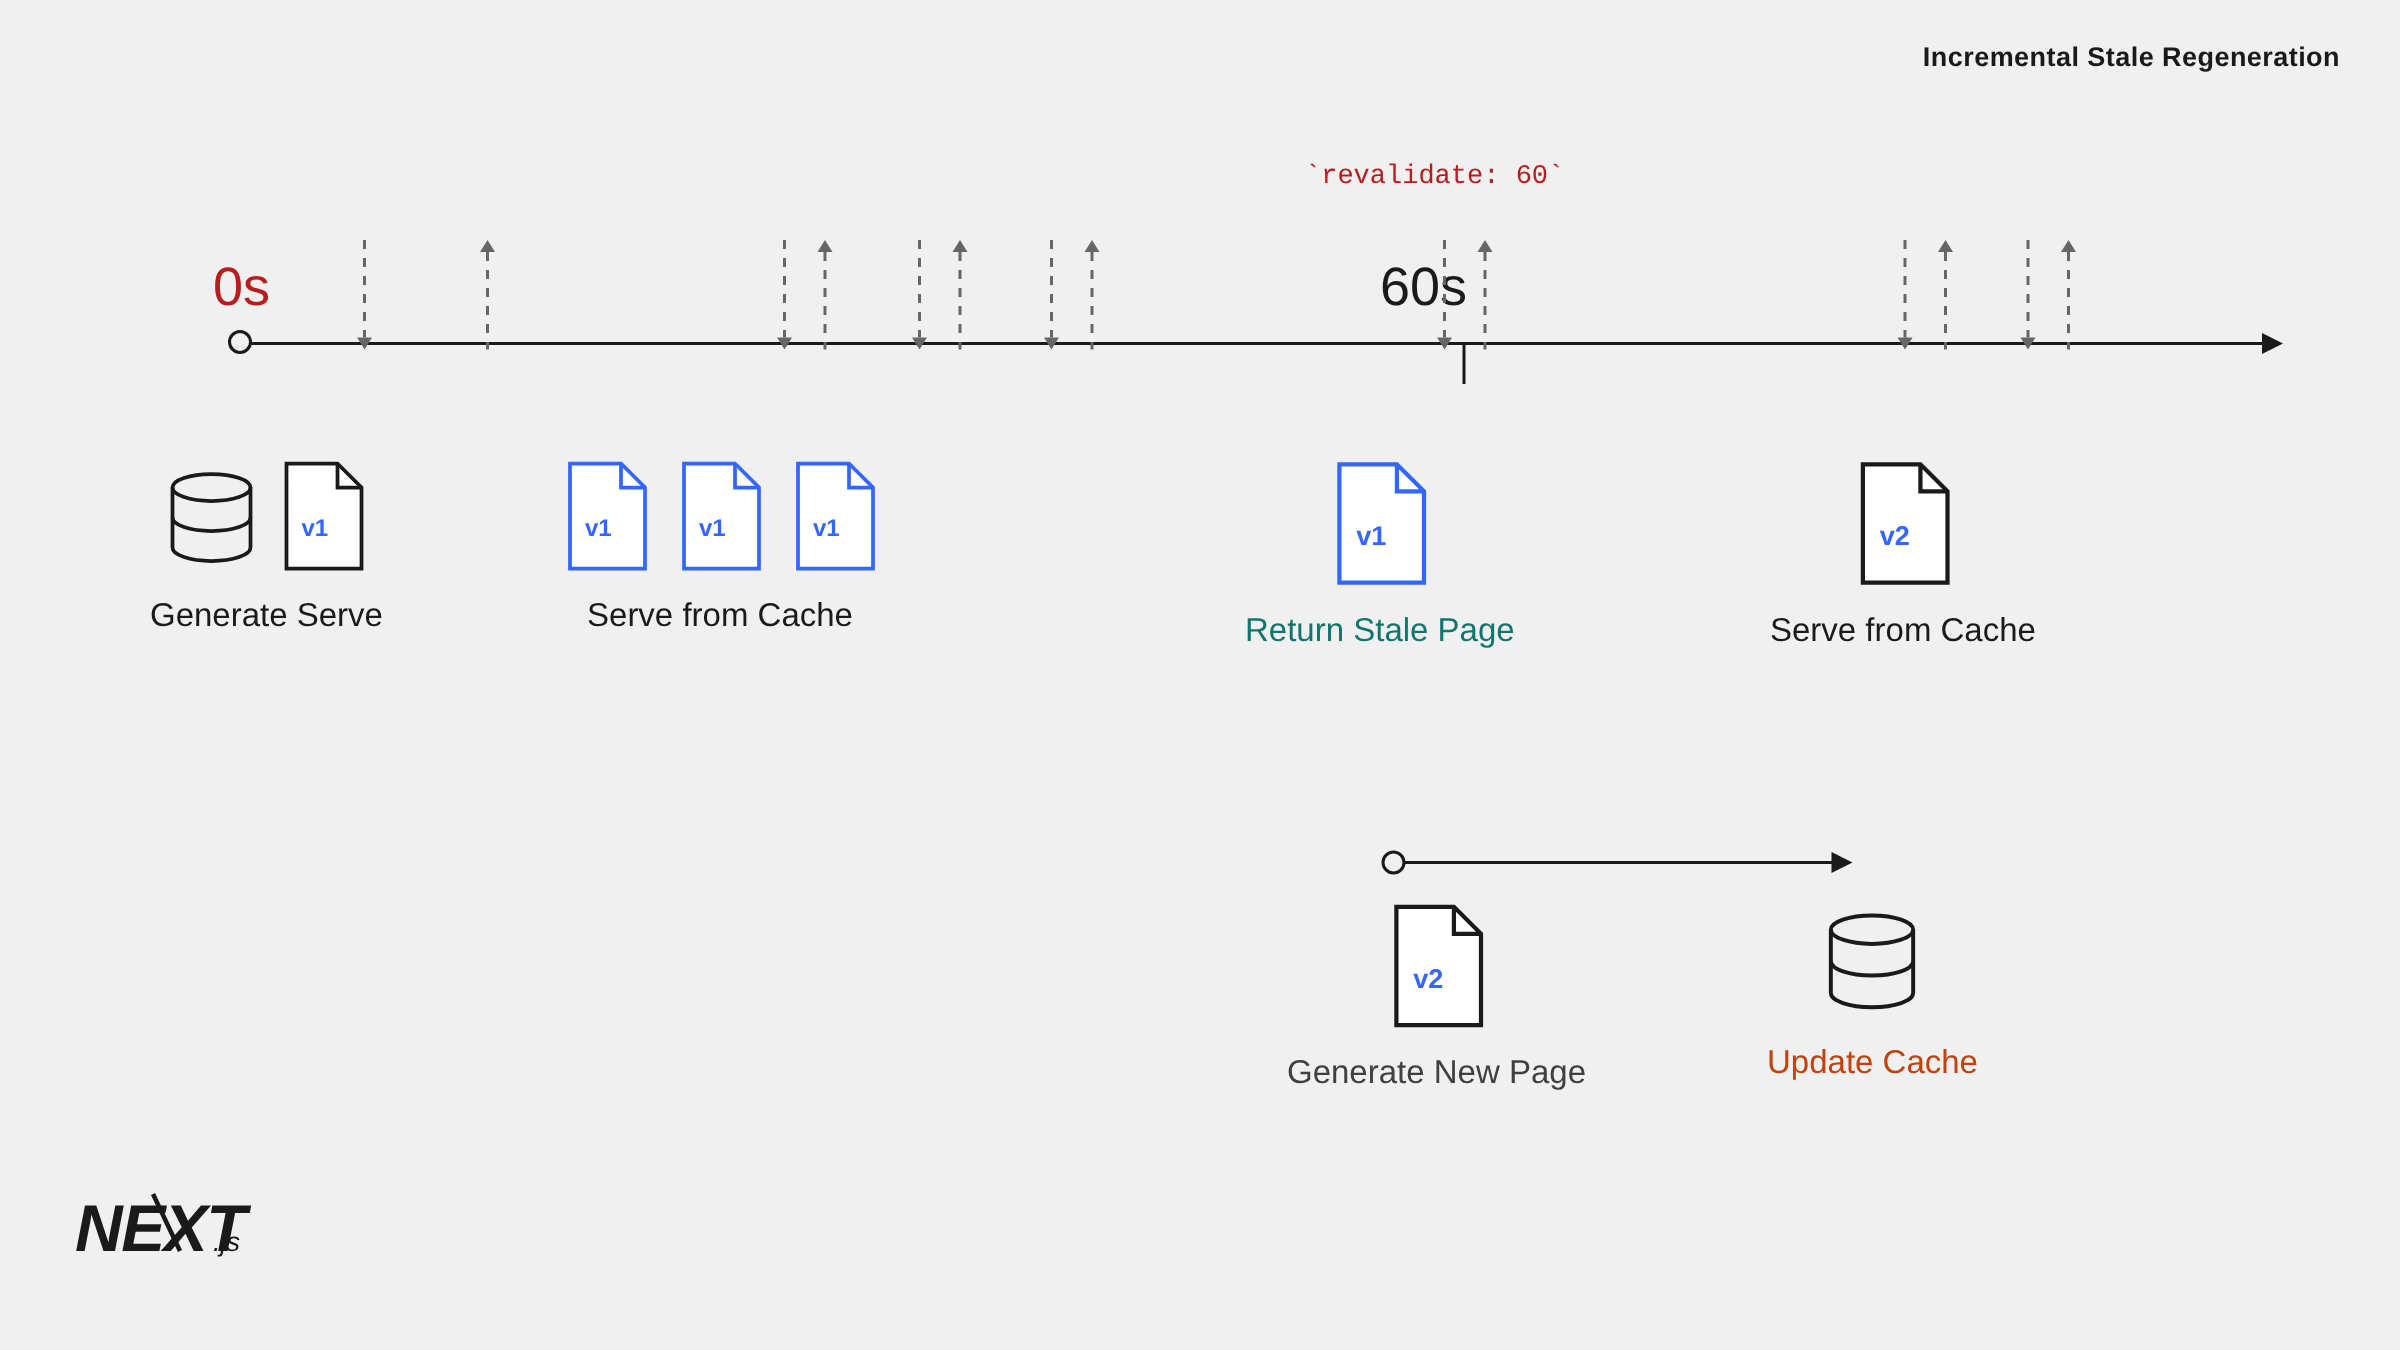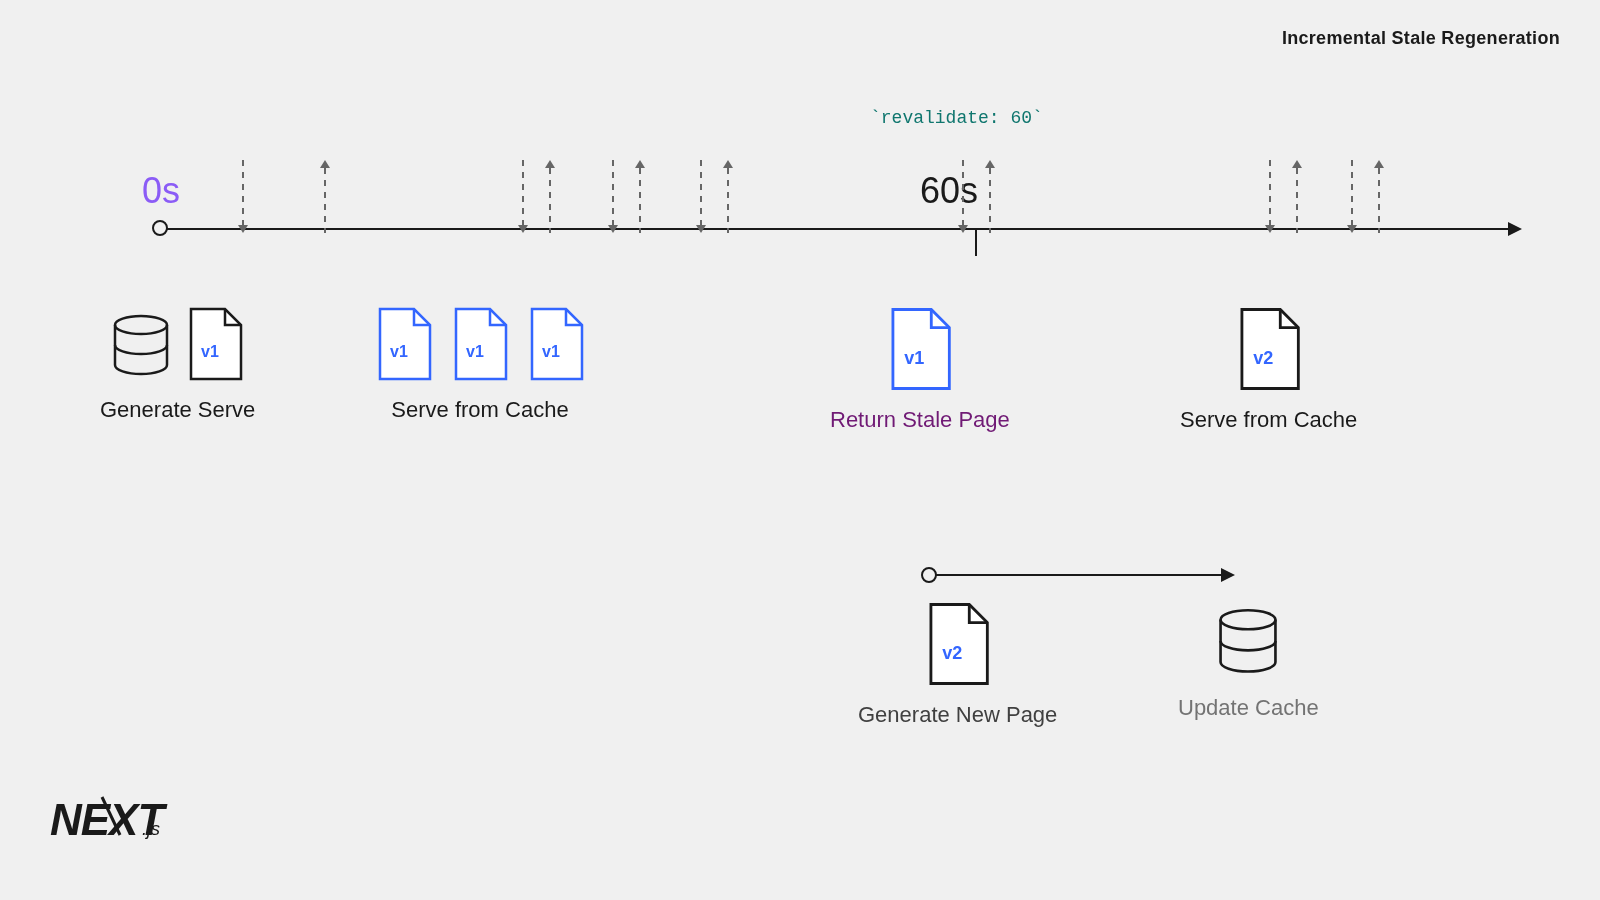--- a/index.html
+++ b/index.html
@@ -21,25 +21,25 @@
       font-weight: 600;
       color: #1a1a1a;
       letter-spacing: 0.3px;
     }
   </style>
 </head>
 <body>
 
 <div class="page-title">Incremental Stale Regeneration</div>
 
-<div style="position:absolute; top:108px; left:870px; font-size:18px; color:#0f766e; font-family:'Courier New',monospace; font-weight:500;">`revalidate: 60`</div>
+<div style="position:absolute; top:108px; left:870px; font-size:18px; color:#b91c1c; font-family:'Courier New',monospace; font-weight:500;">`revalidate: 60`</div>
 
 <div style="position:absolute; top:140px; left:100px; right:80px;">
 
-  <div style="position:absolute; top:30px; left:42px; font-size:36px; font-weight:400; color:#8b5cf6;">0s</div>
+  <div style="position:absolute; top:30px; left:42px; font-size:36px; font-weight:400; color:#b91c1c;">0s</div>
 
   <div style="position:absolute; top:30px; left:820px; font-size:36px; font-weight:400; color:#1a1a1a;">60s</div>
 
   <div style="position:absolute; top:88px; left:60px; right:0; height:2px; background:#1a1a1a;">
 
     <div style="position:absolute; right:-2px; top:-6px; width:0; height:0; border-left:14px solid #1a1a1a; border-top:7px solid transparent; border-bottom:7px solid transparent;"></div>
   </div>
 
   <div style="position:absolute; top:80px; left:52px; width:16px; height:16px; border-radius:50%; border:2px solid #1a1a1a; background:#f0f0f0;"></div>
 
@@ -152,21 +152,21 @@
   </div>
   <div style="font-size:22px; font-weight:500; color:#1a1a1a; margin-top:14px;">Serve from Cache</div>
 </div>
 
 <div style="position:absolute; top:305px; left:830px; display:flex; flex-direction:column; align-items:center;">
   <svg width="80" height="88" viewBox="0 0 68 78">
     <path d="M10 4 h34 l16 16 v54 H10 Z" fill="white" stroke="#3366ff" stroke-width="2.5"></path>
     <path d="M44 4 v16 h16" fill="none" stroke="#3366ff" stroke-width="2.5"></path>
     <text x="20" y="52" font-size="16" font-weight="700" fill="#3366ff" font-family="Arial">v1</text>
   </svg>
-  <div style="font-size:22px; font-weight:500; color:#701a75; margin-top:14px;">Return Stale Page</div>
+  <div style="font-size:22px; font-weight:500; color:#0f766e; margin-top:14px;">Return Stale Page</div>
 </div>
 
 <div style="position:absolute; top:305px; left:1180px; display:flex; flex-direction:column; align-items:center;">
   <svg width="80" height="88" viewBox="0 0 68 78">
     <path d="M10 4 h34 l16 16 v54 H10 Z" fill="white" stroke="#1a1a1a" stroke-width="2.5"></path>
     <path d="M44 4 v16 h16" fill="none" stroke="#1a1a1a" stroke-width="2.5"></path>
     <text x="20" y="52" font-size="16" font-weight="700" fill="#3366ff" font-family="Arial">v2</text>
   </svg>
   <div style="font-size:22px; font-weight:500; color:#1a1a1a; margin-top:14px;">Serve from Cache</div>
 </div>
@@ -188,21 +188,21 @@
   </svg>
   <div style="font-size:22px; font-weight:500; color:#404040; margin-top:14px;">Generate New Page</div>
 </div>
 
 <div style="position:absolute; top:605px; left:1178px; display:flex; flex-direction:column; align-items:center;">
   <svg width="72" height="76" viewBox="0 0 68 72">
     <ellipse cx="34" cy="14" rx="26" ry="9" fill="none" stroke="#1a1a1a" stroke-width="2.5"></ellipse>
     <path d="M8 14 v20 c0 5 11.6 9 26 9 s26-4 26-9 V14" fill="none" stroke="#1a1a1a" stroke-width="2.5"></path>
     <path d="M8 34 v20 c0 5 11.6 9 26 9 s26-4 26-9 V34" fill="none" stroke="#1a1a1a" stroke-width="2.5"></path>
   </svg>
-  <div style="font-size:22px; font-weight:500; color:#737373; margin-top:14px;">Update Cache</div>
+  <div style="font-size:22px; font-weight:500; color:#c2410c; margin-top:14px;">Update Cache</div>
 </div>
 
 <div style="position:absolute; bottom:50px; left:50px;font-style:italic;">
   <svg width="130" height="55" viewBox="0 0 130 55">
 
     <text x="0" y="44" font-size="44" font-weight="700" font-family="Arial, sans-serif" fill="#1a1a1a" letter-spacing="-1">NEXT</text>
 
     <text x="92" y="44" font-size="18" font-family="Arial, sans-serif" fill="#1a1a1a">.js</text>
 
     <line x1="52" y1="6" x2="70" y2="44" stroke="#1a1a1a" stroke-width="3"></line>

